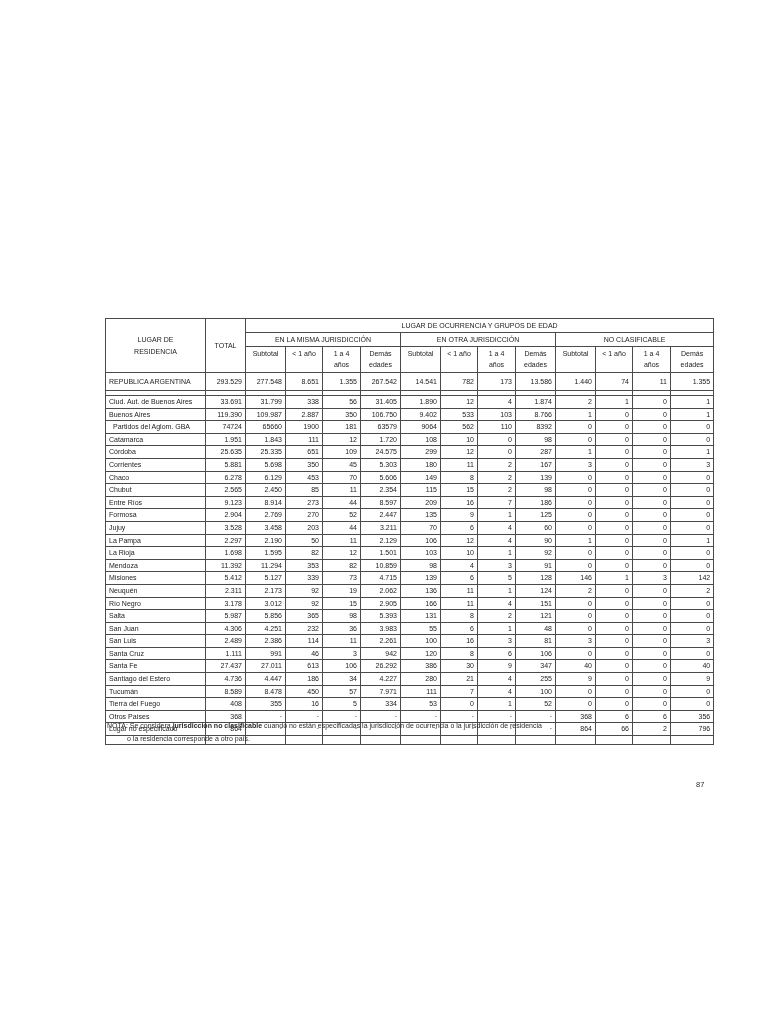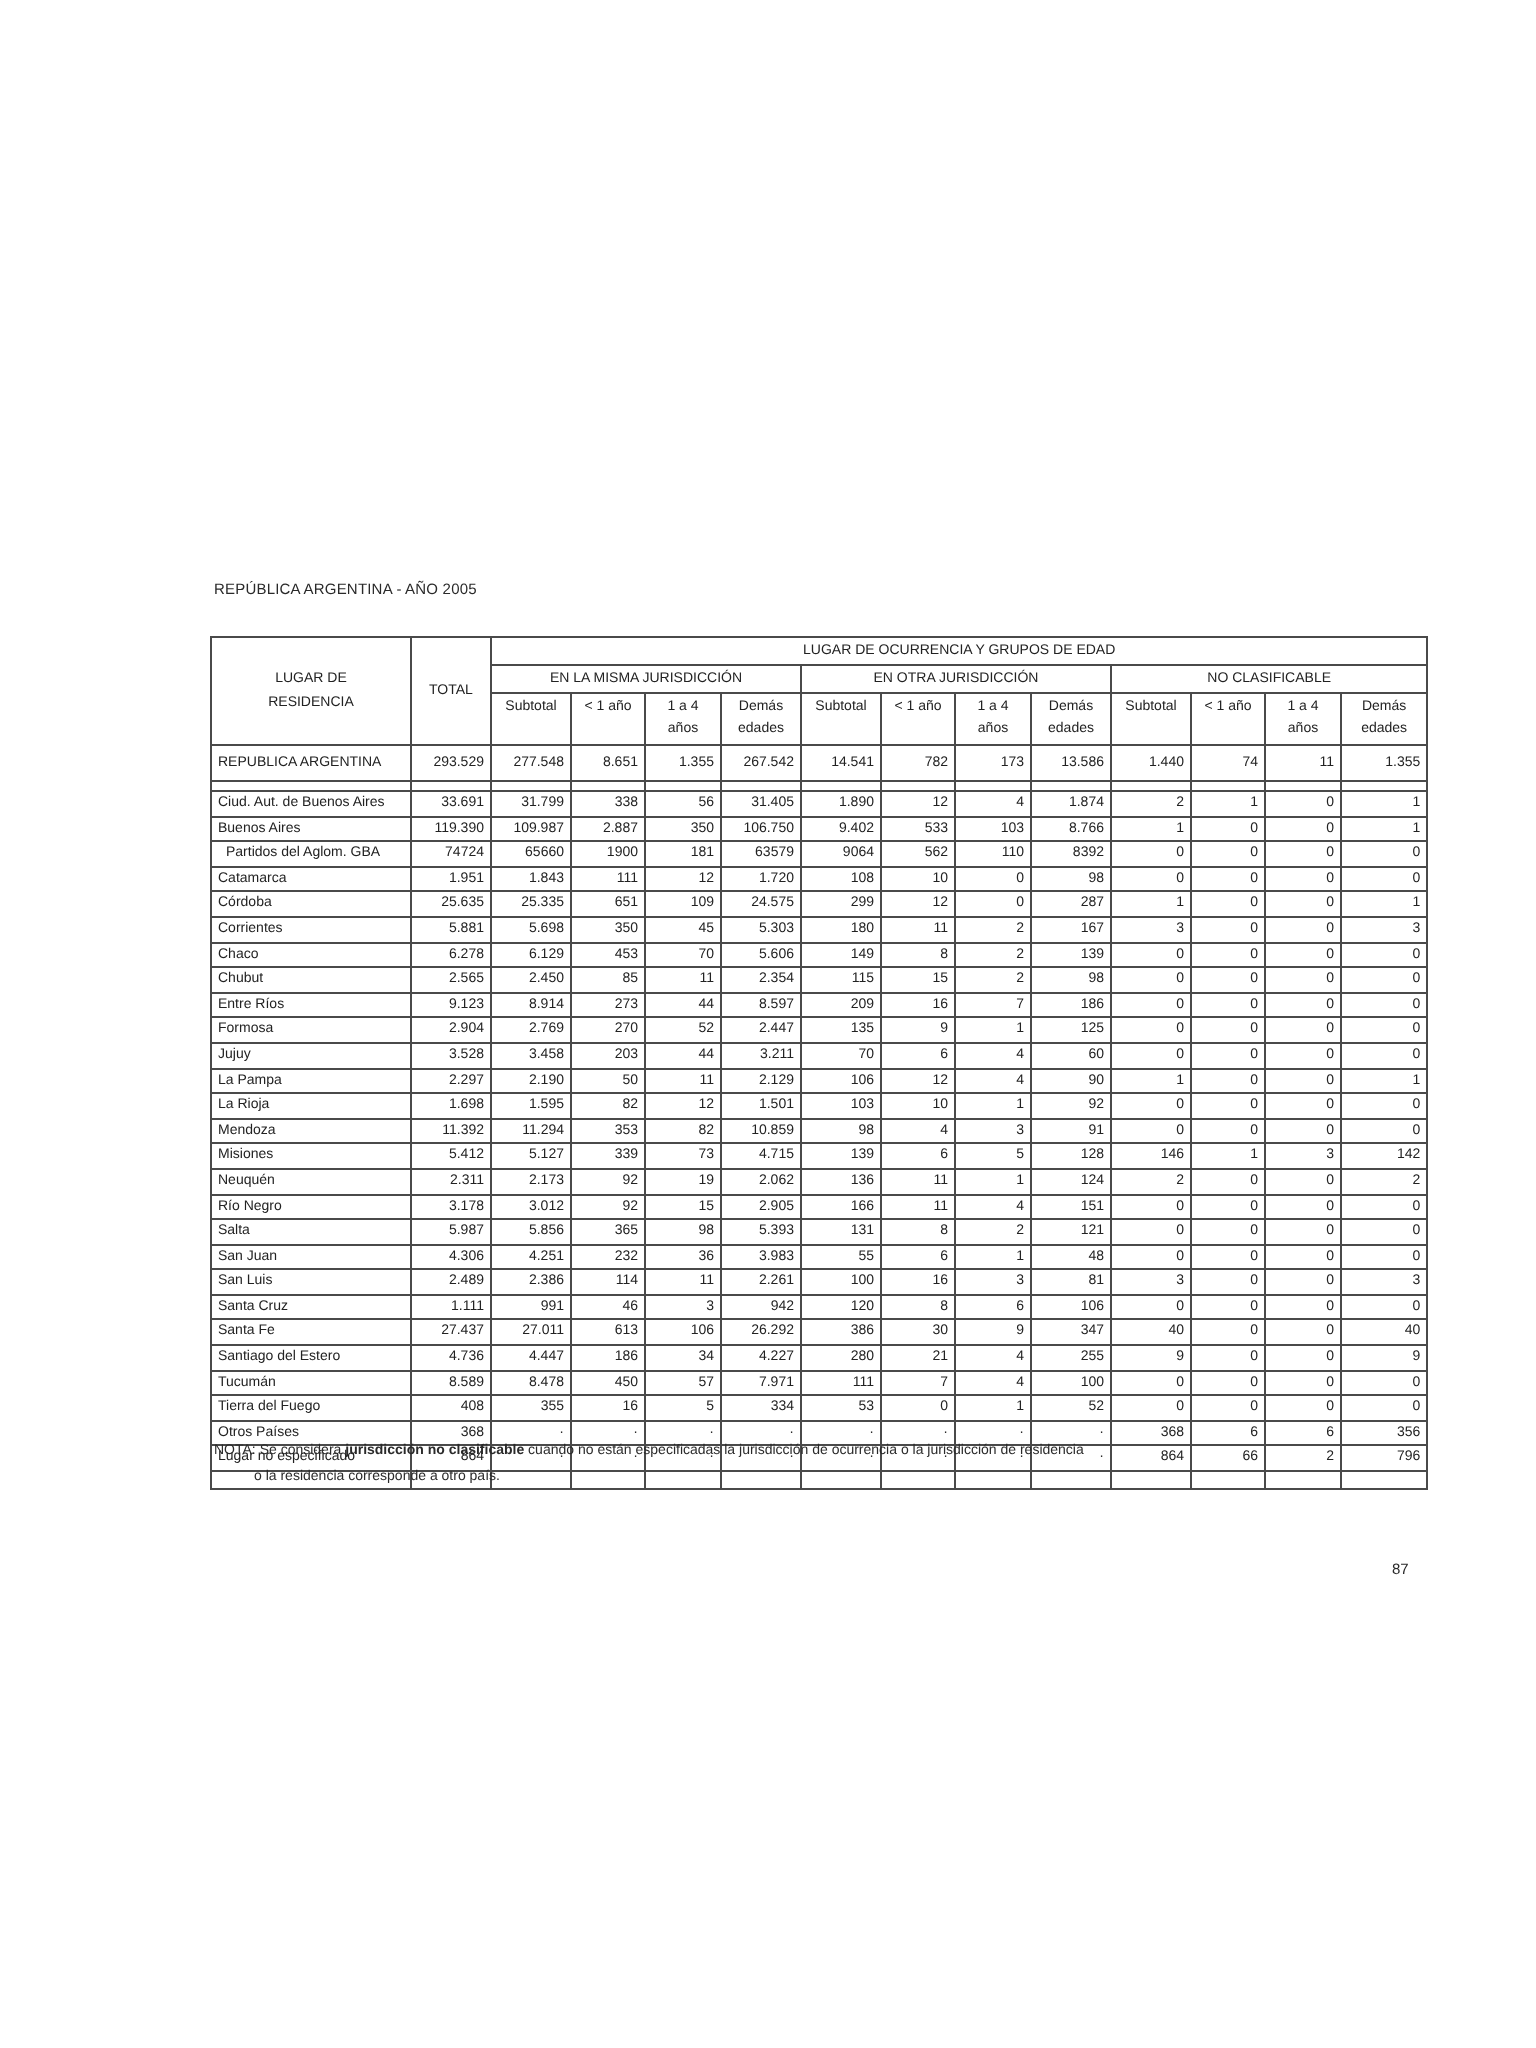--- a/index.html
+++ b/index.html
@@ -55,21 +55,20 @@
     position: absolute; left: 696px; top: 780px;
     font-size: 7.5px; color: #2a2a2a;
   }
 </style>
 </head>
 <body>
 
 <div class="page">
 
   <div class="title-block">
-    <div>REPÚBLICA ARGENTINA - AÑO 2005</div>
   </div>
 
   <table class="stats">
     <colgroup>
       <col style="width:100px">
         <col style="width:40px">
       <col style="width:40px">
         <col style="width:37px">
         <col style="width:38px">
         <col style="width:40px">

